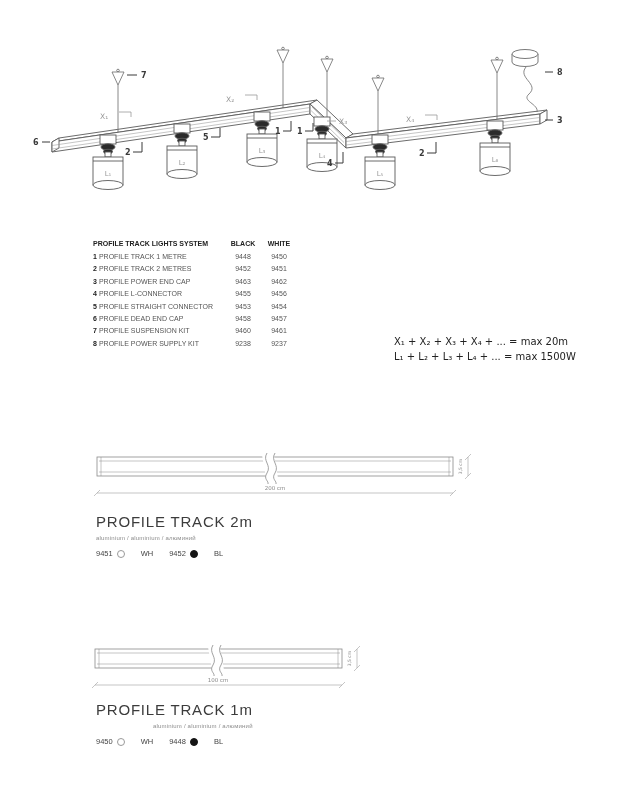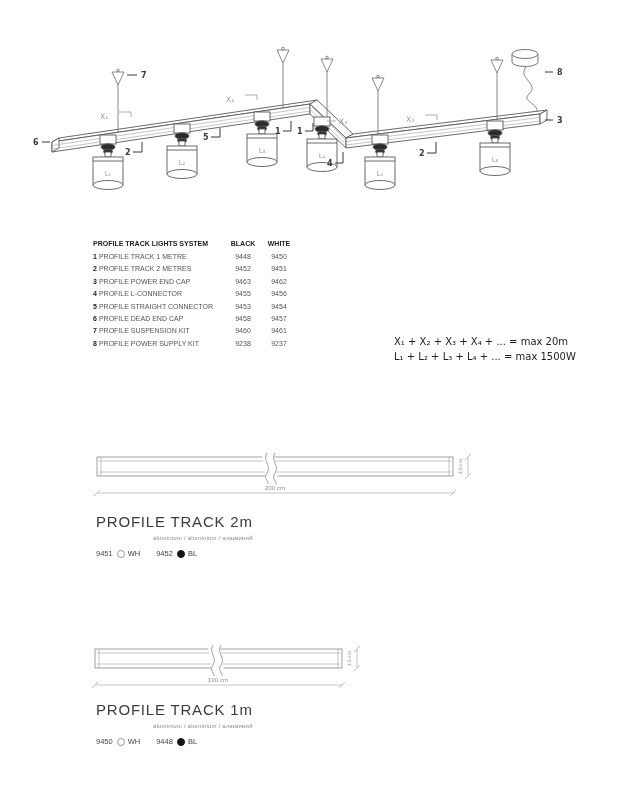--- a/index.html
+++ b/index.html
@@ -23,27 +23,27 @@
   
   .formulas{position:absolute;left:358px;top:334px;font-family:"DejaVu Sans",sans-serif;
             font-size:10px;font-weight:normal;color:#222;line-height:15px;white-space:nowrap;margin-left:36px;}
 
   
   .dim-2m{position:absolute;left:90px;top:448px;}
   .dim-1m{position:absolute;left:88px;top:640px;}
 
   
   .product{position:absolute;left:96px;}
-  .product-2m{top:513px;text-align:right;}
+  .product-2m{top:513px;}
   .product-1m{top:701px;text-align:right;}
   .p-title{font-size:15px;color:#3c3c3c;letter-spacing:.8px;white-space:nowrap;}
   .p-mat{font-size:6px;color:#8d8d8d;letter-spacing:.2px;margin-top:5px;white-space:nowrap;}
   .p-var{display:flex;align-items:center;margin-top:8px;font-size:7.5px;color:#444;}
   .v-code{margin-right:4px;}
-  .v-fin{margin-left:3px;}
+  .v-fin{margin-left:16px;}
   .v-gap{width:16px;}
   .swatch{width:8px;height:8px;border-radius:50%;box-sizing:border-box;display:inline-block;}
   .swatch.wh{background:#fff;border:1px solid #9a9a9a;}
   .swatch.bl{background:#141414;border:1px solid #141414;}
 </style>
 </head>
 <body>
 
 <div class="page">
 

